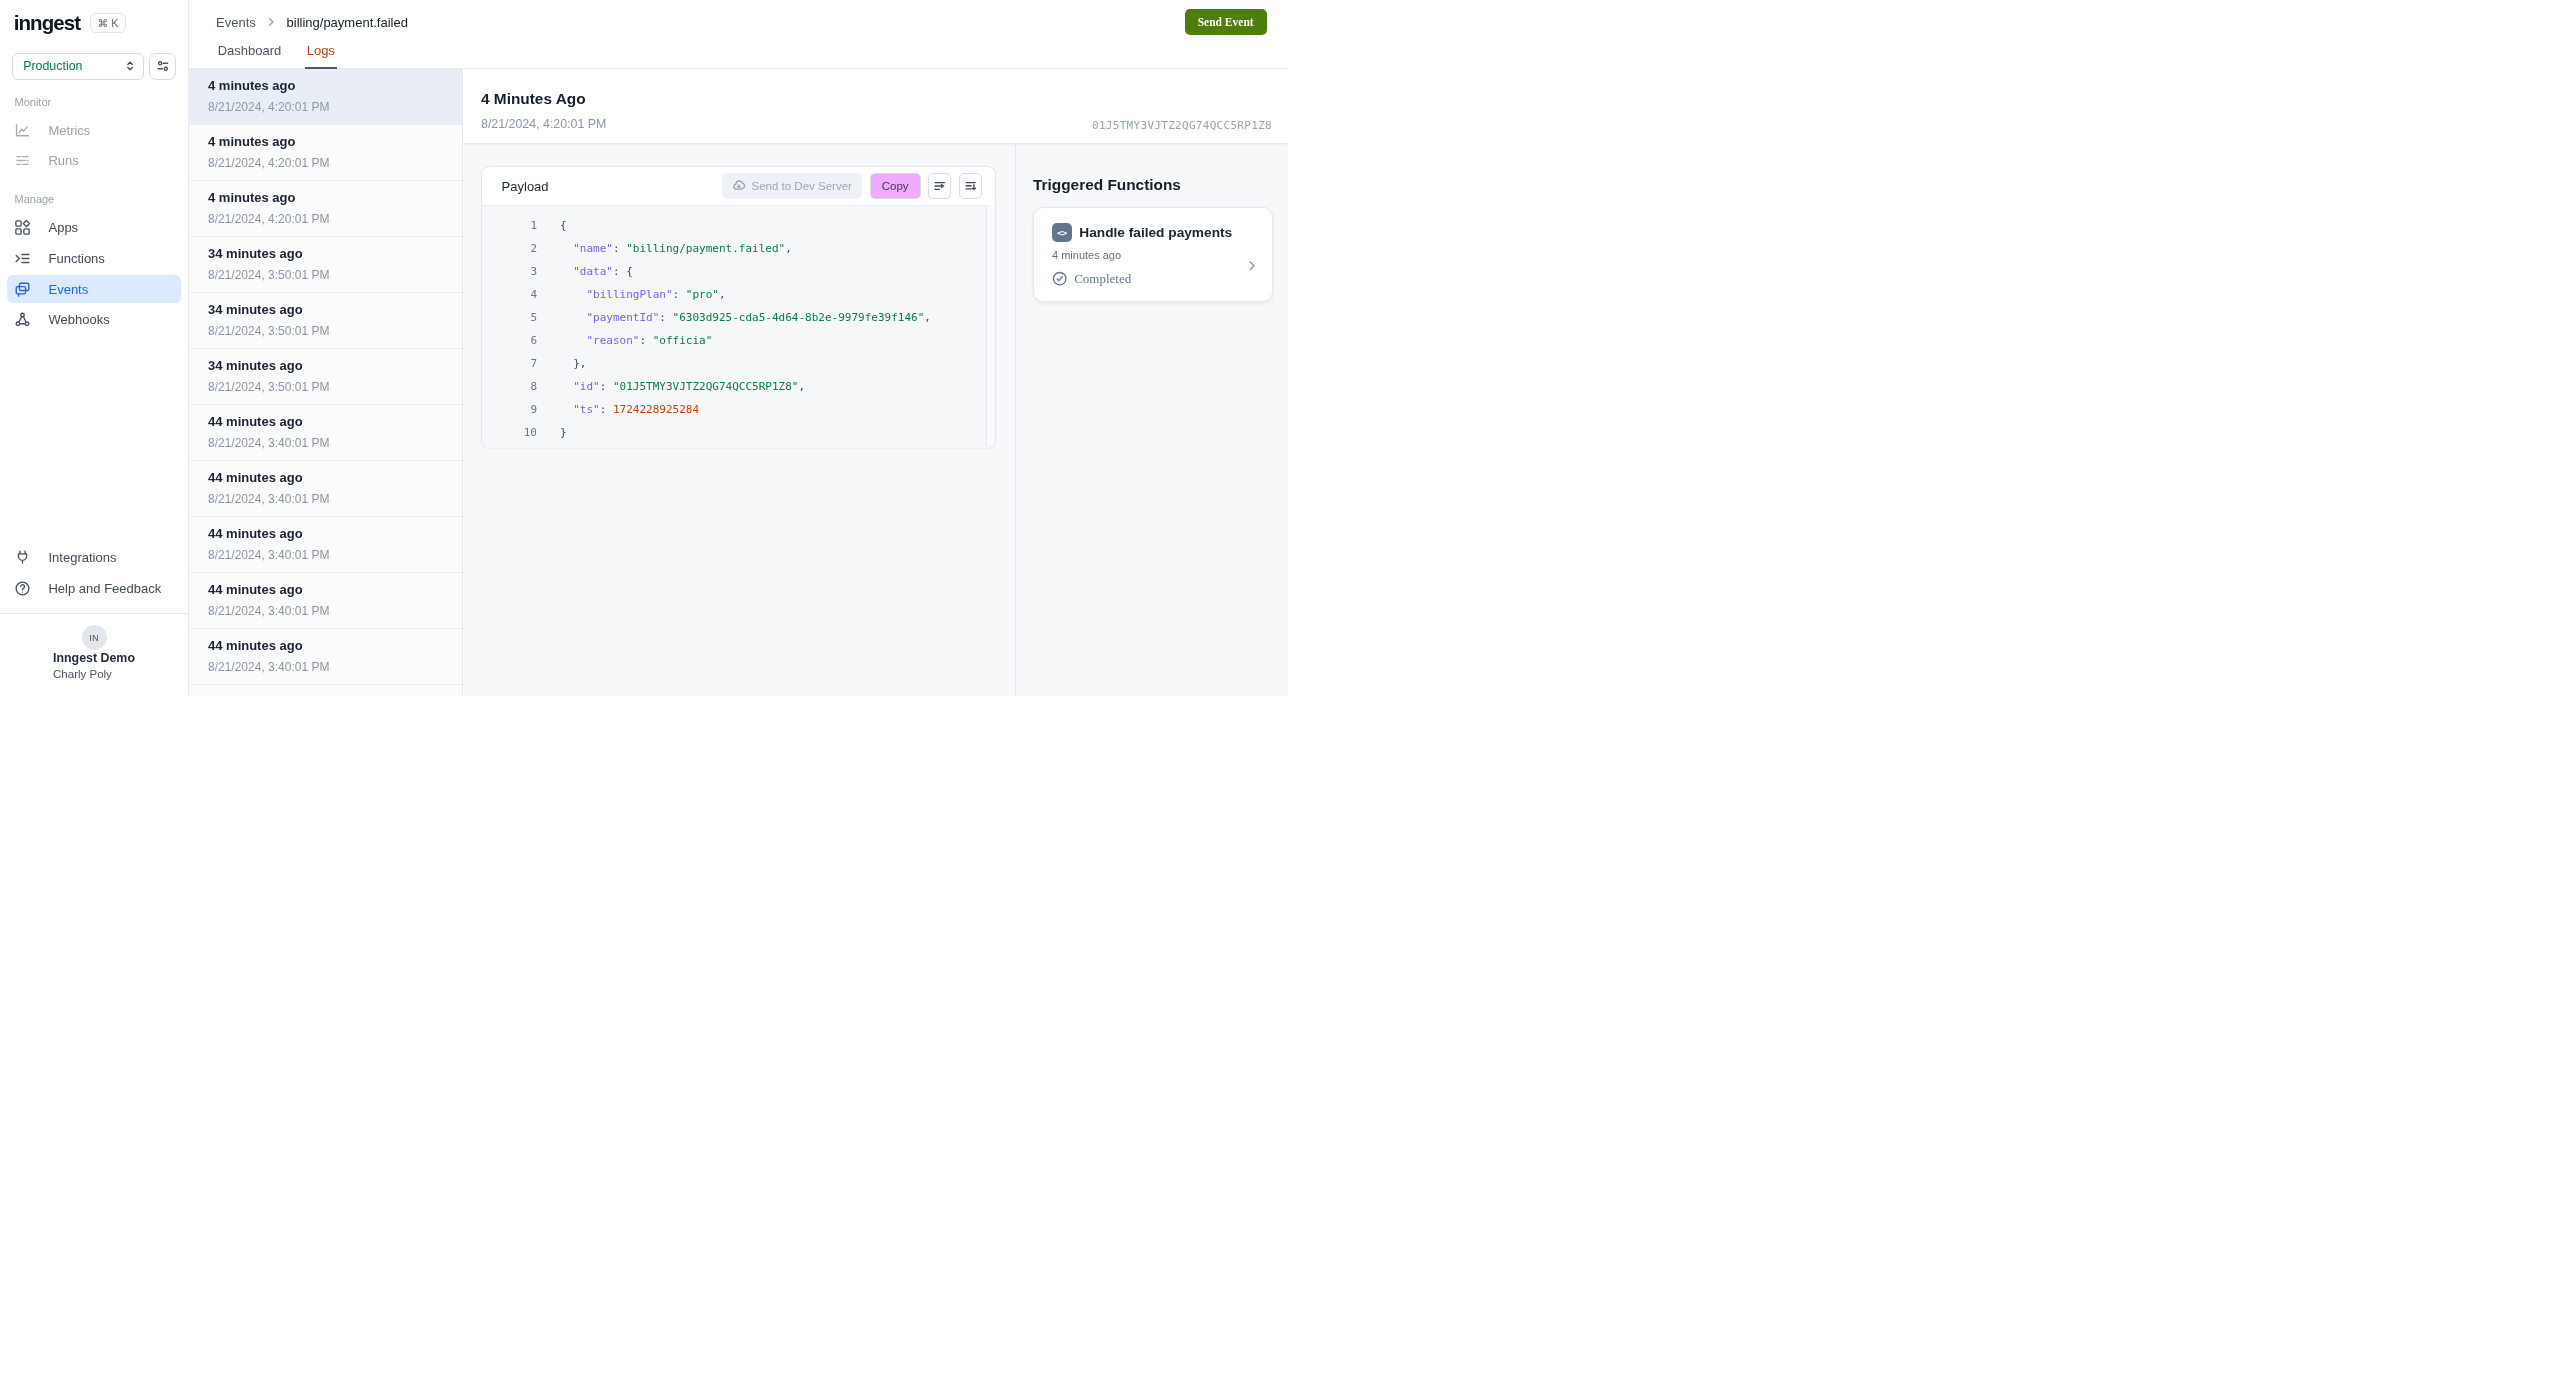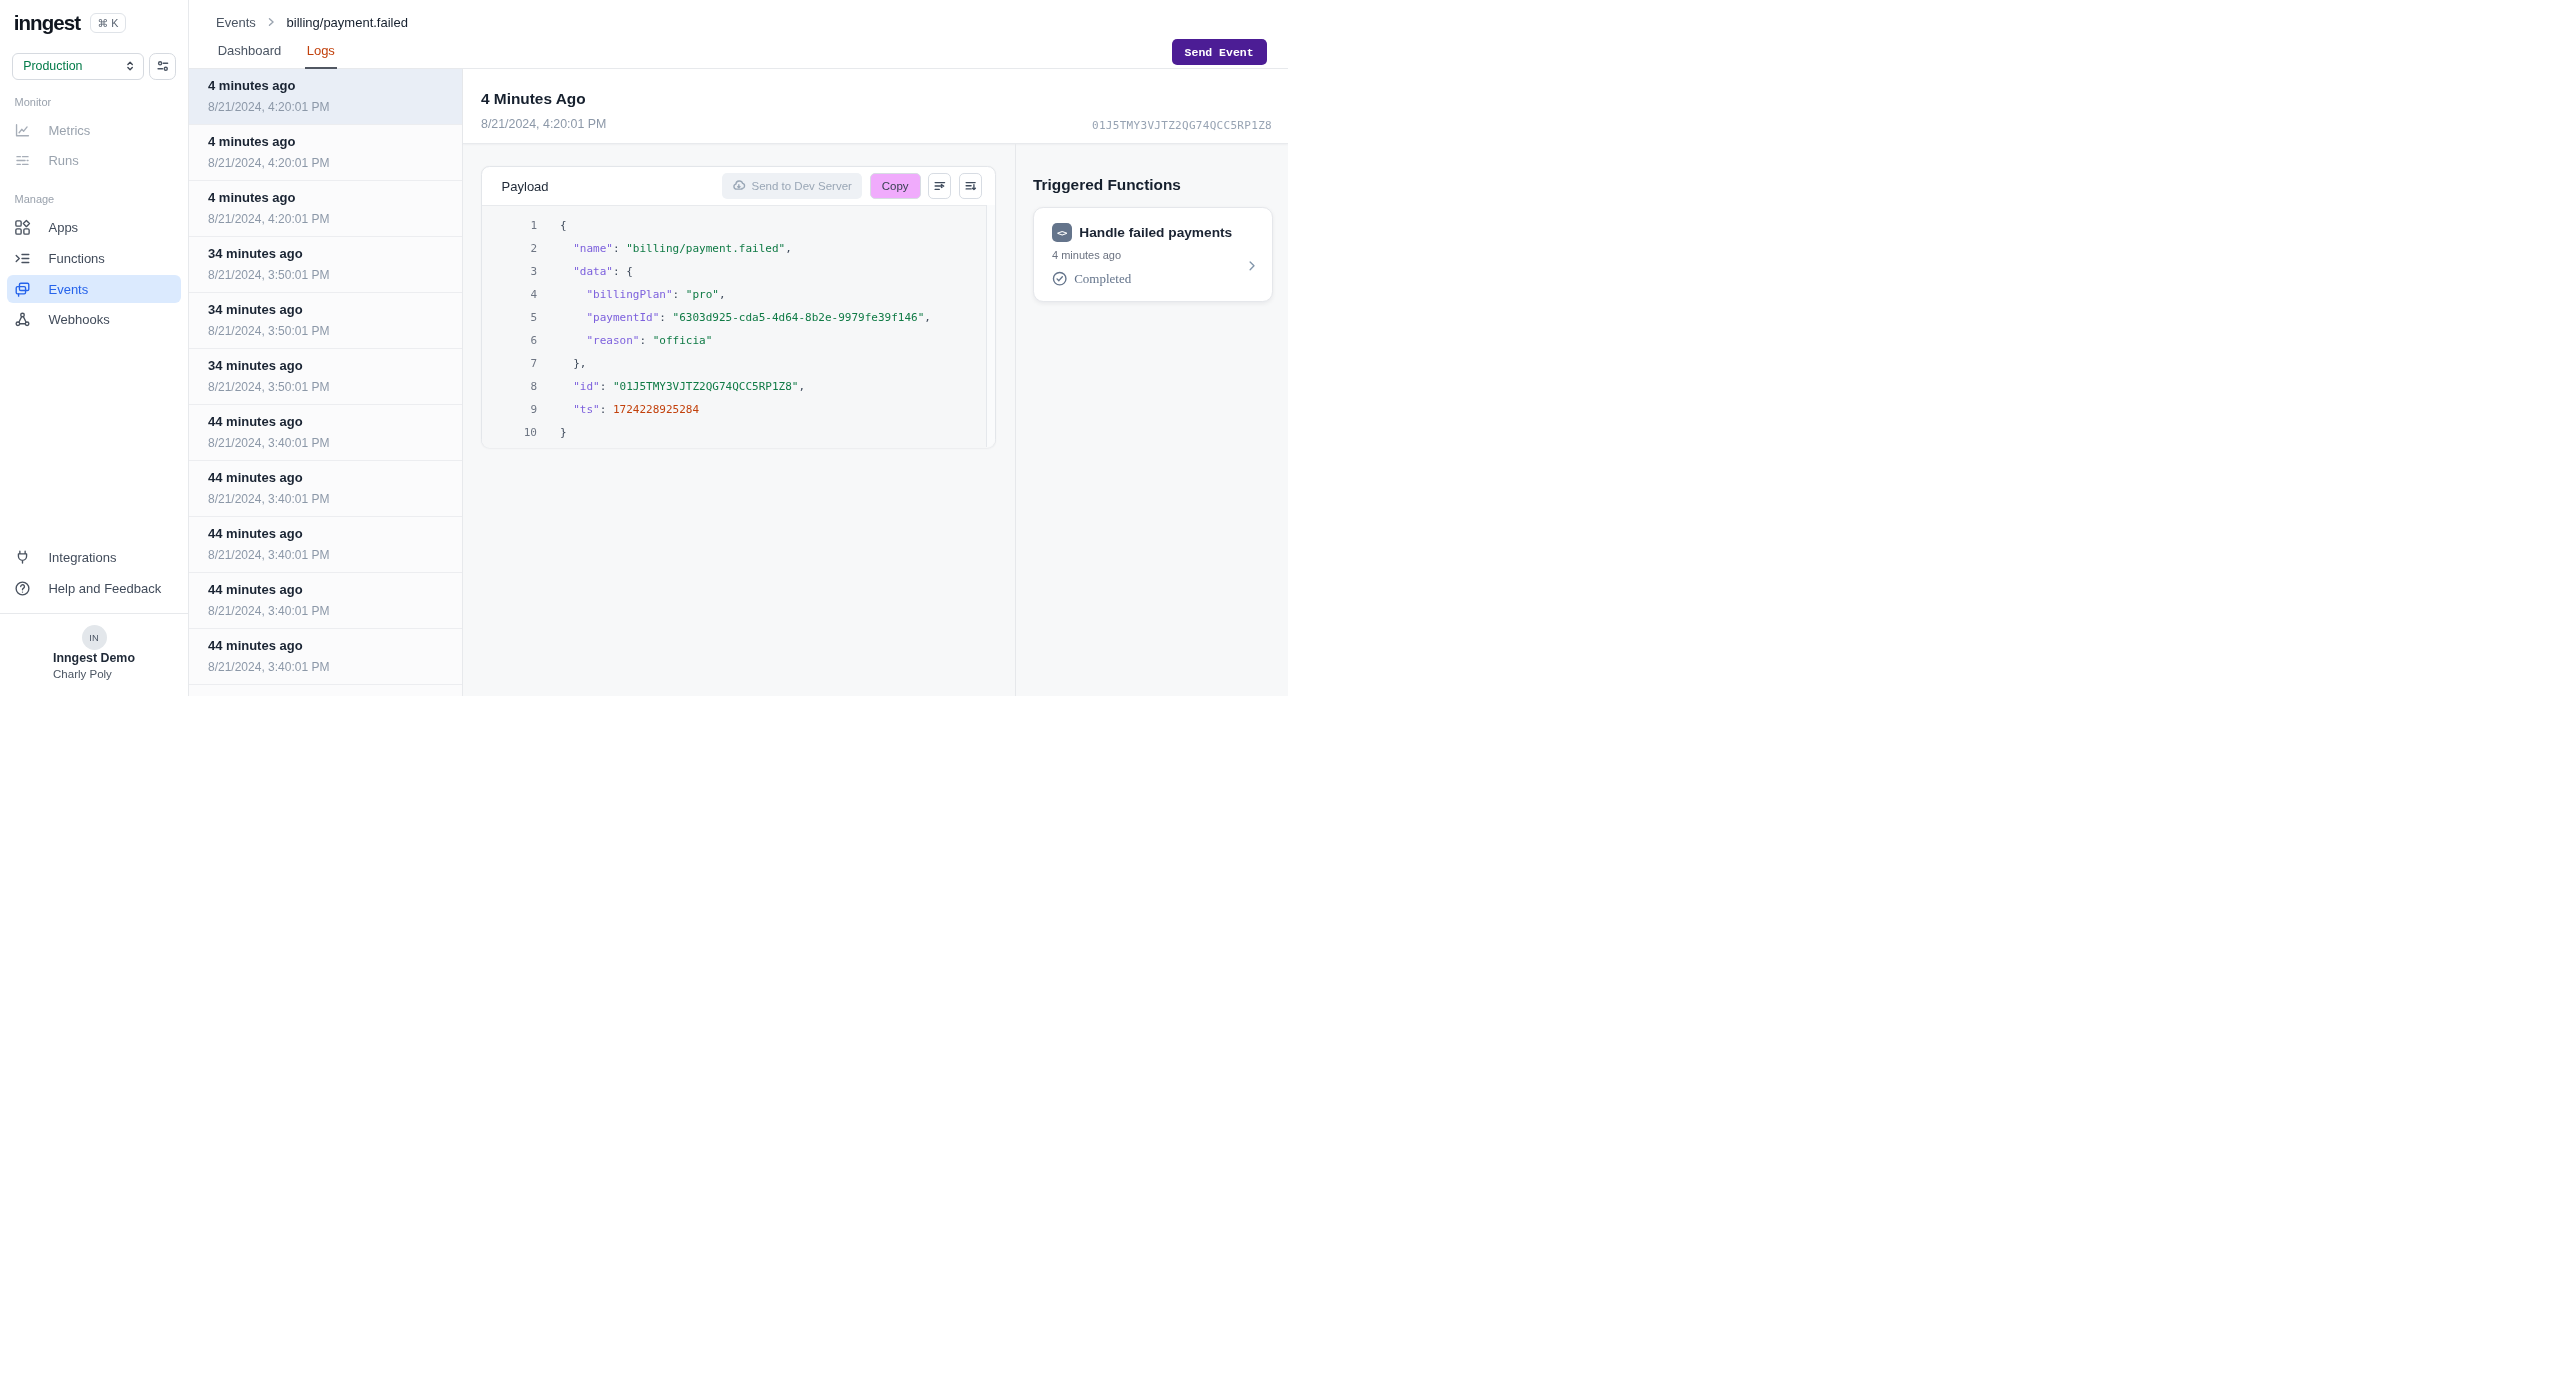--- a/index.html
+++ b/index.html
@@ -43,22 +43,22 @@
 
   
   .topbar{position:absolute;left:189px;right:0;top:0;height:68px;background:#fff;border-bottom:0.9px solid #e7e9ec;}
   .breadcrumb{position:absolute;left:27px;top:14.5px;display:flex;align-items:center;gap:9.4px;font-size:13px;}
   .crumb-root{color:#4b5563;cursor:pointer}
   .crumb-sep{color:#9aa3af;display:flex}
   .crumb-current{color:#16202e}
   .tabs{position:absolute;left:27px;bottom:-0.9px;display:flex;gap:22px;}
   .tab{font-size:13px;color:#4b5563;padding:7.7px 1.7px 9.4px;border-bottom:2.1px solid transparent;cursor:pointer;}
   .tab.active{color:#c2410c;border-bottom-color:#515762;font-weight:500;}
-  .send-event{position:absolute;right:21.4px;top:9.4px;height:26px;padding:0 13px;background:#4c1d95;color:#fff;
-    font-size:11.5px;font-weight:600;border:none;border-radius:5.1px;cursor:pointer;font-family:Liberation Mono, monospace;margin-top:30px;}
+  .send-event{position:absolute;right:21.4px;top:9.4px;height:26px;padding:0 13px;background:#4d7c0f;color:#fff;
+    font-size:11.5px;font-weight:600;border:none;border-radius:5.1px;cursor:pointer;font-family:Liberation Serif, serif;}
 
   
   .loglist{position:absolute;left:189px;top:69px;width:274px;bottom:0;background:#fbfbfc;
     border-right:0.9px solid #e7e9ec;overflow:hidden;box-sizing:border-box;}
   .log-item{height:56px;border-bottom:0.9px solid #ecedf0;padding:9.4px 0 0 19px;box-sizing:border-box;cursor:pointer;}
   .log-item.selected{background:#e9eef6;}
   .log-rel{font-size:13px;font-weight:600;color:#1a2433;}
   .log-ts{font-size:12px;color:#8c98a8;margin-top:6.8px;}
 
   

